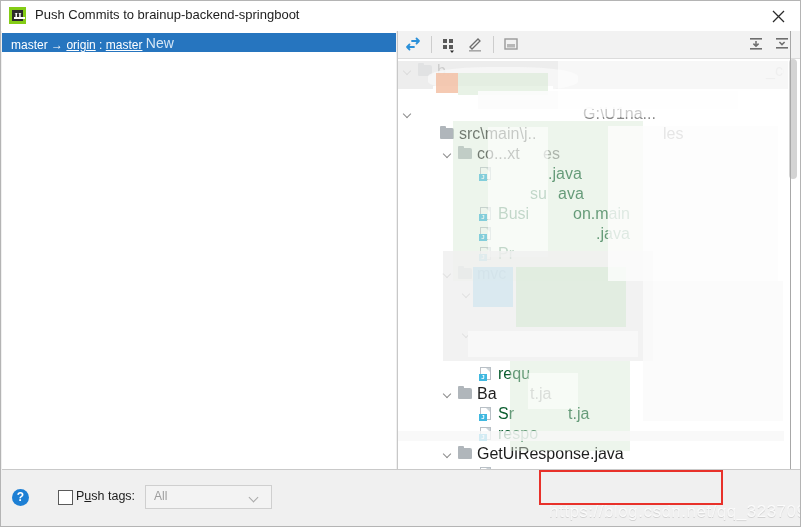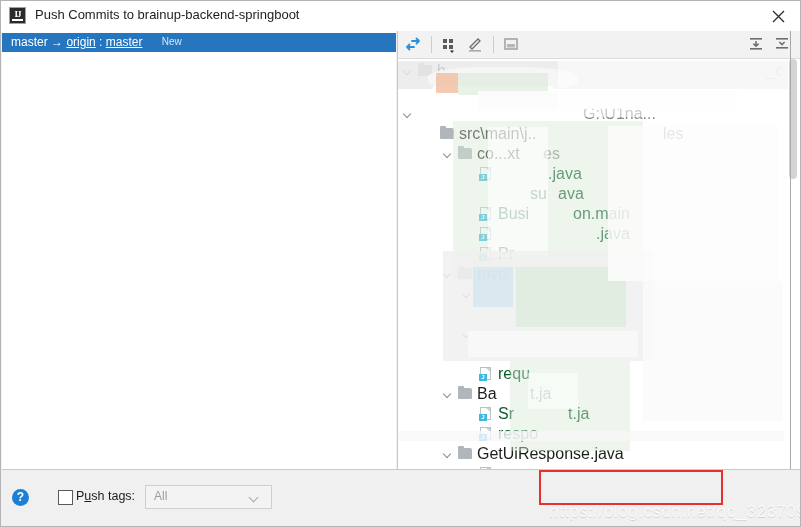--- a/index.html
+++ b/index.html
@@ -6,33 +6,33 @@
   body{
     width:801px;height:527px;overflow:hidden;
     font-family:"Liberation Sans","DejaVu Sans",sans-serif;
     font-size:12px;color:#1a1a1a;background:#ffffff;
     -webkit-font-smoothing:antialiased;
   }
   .dialog{position:relative;width:801px;height:527px;background:#f0f0f0;box-sizing:border-box;border:1px solid #b4b4b4;overflow:hidden;}
 
   
   .titlebar{position:absolute;left:0;top:0;width:799px;height:30px;background:#ffffff;}
-  .title-icon{position:absolute;left:8px;top:6px;width:17px;height:17px;background:#2b2b2b;border:1px solid #84cc16;box-sizing:border-box;}
+  .title-icon{position:absolute;left:8px;top:6px;width:17px;height:17px;background:#2b2b2b;border:3px solid #84cc16;box-sizing:border-box;}
   .title-icon .ij{position:absolute;left:0;top:0;width:100%;height:100%;color:#ffffff;font-size:9px;font-weight:bold;text-align:center;line-height:13px;letter-spacing:-1px;font-family:"Liberation Serif",serif;}
   .title-icon .bar{position:absolute;left:2px;bottom:2px;width:11px;height:2px;background:#ffffff;}
   .title-text{position:absolute;left:34px;top:6px;font-size:13px;color:#1d1d1d;white-space:nowrap;}
   .close-btn{position:absolute;right:0;top:0;width:44px;height:30px;cursor:default;}
   .close-btn svg{position:absolute;left:16px;top:9px;}
 
   
   .left-panel{position:absolute;left:1px;top:30px;width:394px;height:438px;background:#ffffff;overflow:hidden;}
   .branch-row{position:absolute;left:0;top:2px;width:394px;height:19px;background:#2675bf;color:#ffffff;white-space:nowrap;}
   .branch-row .inner{position:absolute;left:9px;top:2px;font-size:12px;}
   .branch-row .u{text-decoration:underline;margin-top:11px;}
-  .badge-new{display:inline-block;margin-left:16px;font-size:10px;color:#d6e7f6;vertical-align:1px;}
+  .badge-new{display:inline-block;margin-left:0;font-size:14px;color:#d6e7f6;vertical-align:1px;}
   .commit-row{position:absolute;left:0;top:24px;width:394px;height:20px;white-space:nowrap;}
   .commit-row .txt{position:absolute;left:30px;top:1px;font-size:12.5px;color:#111;}
 
   
   .vsplit{position:absolute;left:396px;top:30px;width:1px;height:438px;background:#c8c8c8;}
 
   
   .right-panel{position:absolute;left:397px;top:30px;width:402px;height:438px;background:#ffffff;overflow:hidden;}
   .rtoolbar{position:absolute;left:0;top:0;width:402px;height:27px;background:#f2f2f2;border-bottom:1px solid #dcdcdc;}
   .tb-sep{position:absolute;top:5px;width:1px;height:17px;background:#cdcdcd;}

